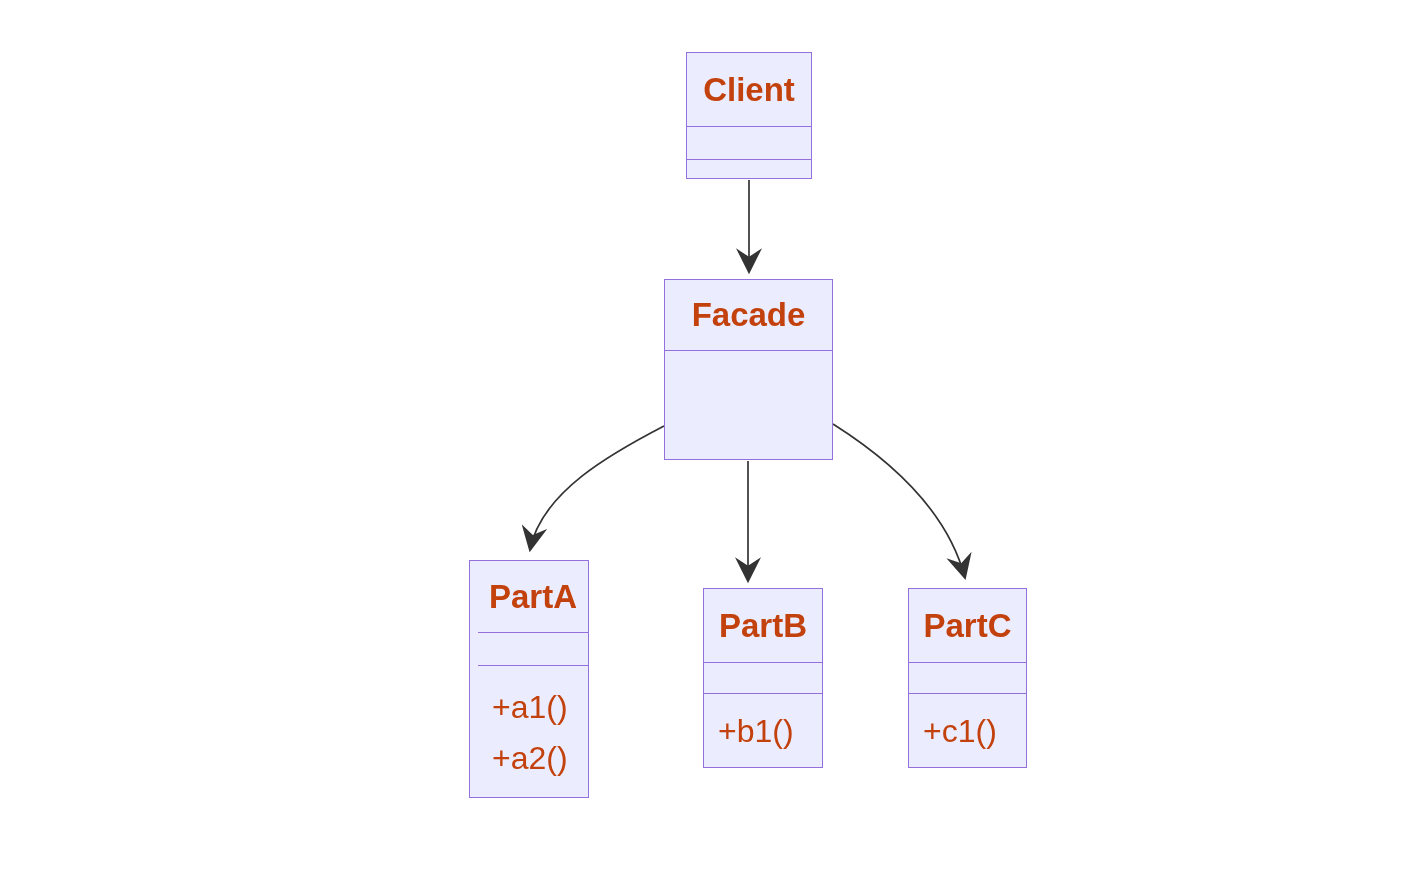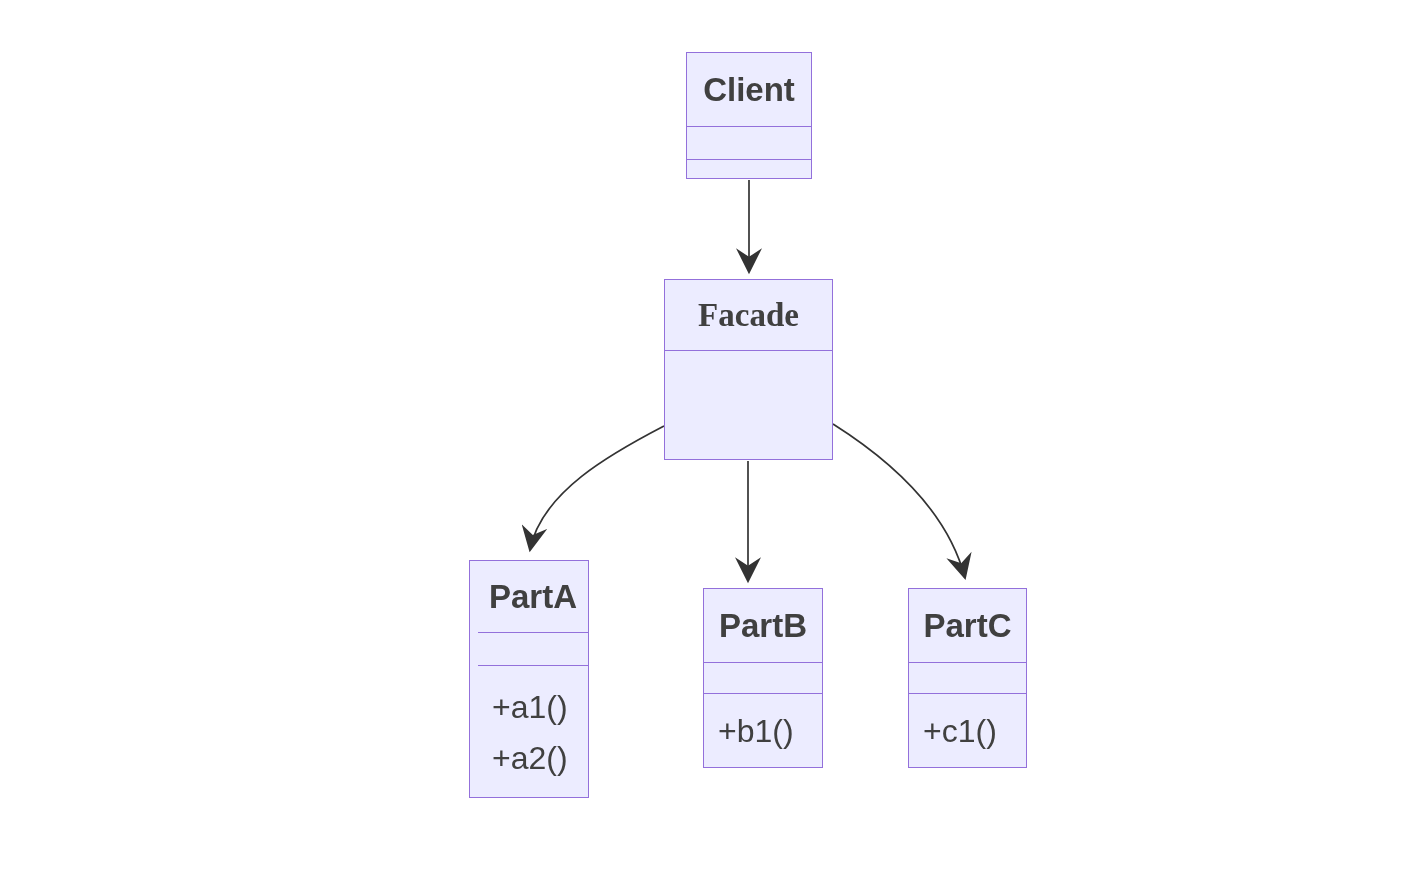--- a/index.html
+++ b/index.html
@@ -22,21 +22,21 @@
     height: 872px;
     pointer-events: none;
   }
   .class-box {
     position: absolute;
     background: #ECECFF;
     border: 1.6px solid #9370DB;
     box-sizing: border-box;
     display: flex;
     flex-direction: column;
-    color: #404040;
+    color: #c2410c;
   }
   .class-title {
     display: flex;
     align-items: center;
     justify-content: center;
     font-weight: bold;
     font-size: 33px;
     letter-spacing: 0px;
     box-sizing: border-box;
     flex: 0 0 auto;
@@ -78,21 +78,21 @@
     <path d="M748,461 L748,581" fill="none" stroke="#333333" stroke-width="1.7" marker-end="url(#vee)"></path>
     <path d="M833,424 C882,455 946,505 965,578" fill="none" stroke="#333333" stroke-width="1.7" marker-end="url(#vee)"></path>
   </svg>
 
   <div class="class-box" style="left:686px; top:52px; width:126px; height:127px;">
     <div class="class-title" style="height:73px;">Client</div>
     <div class="class-attrs" style="height:33px;"></div>
     <div class="class-methods" style="height:21px;"></div>
   </div>
 
-  <div class="class-box" style="left:664px; top:279px; width:169px; height:181px;font-family:Liberation Serif, serif;">
+  <div class="class-box" style="left:664px; top:279px; width:169px; height:181px;">
     <div class="class-title" style="height:70px;">Facade</div>
     <div class="class-attrs" style="height:34px;"></div>
   </div>
 
   <div class="class-box" style="left:469px; top:560px; width:120px; height:238px;padding-left:8px;">
     <div class="class-title" style="height:71px;">PartA</div>
     <div class="class-attrs" style="height:33px;"></div>
     <div class="class-methods" style="height:134px;">
       <div class="member">+a1()</div>
       <div class="member">+a2()</div>

